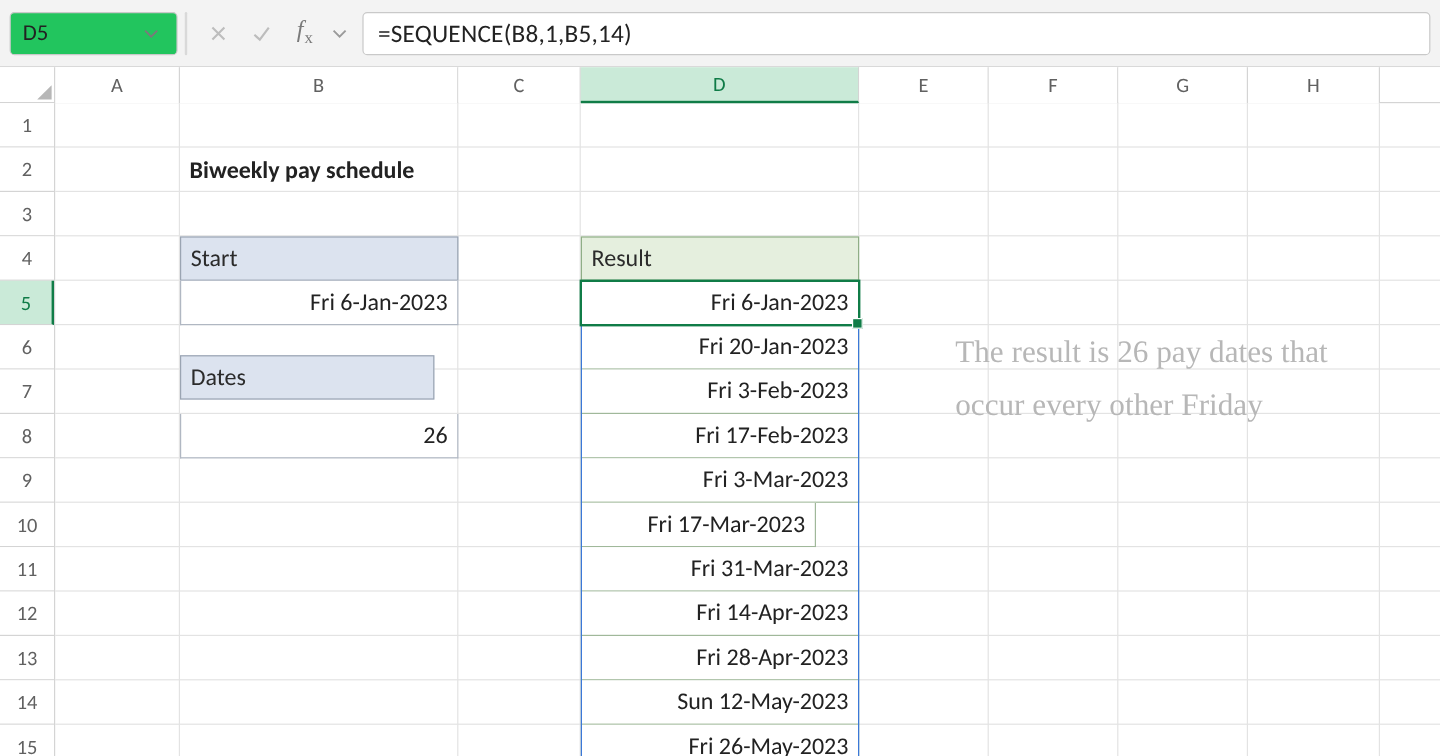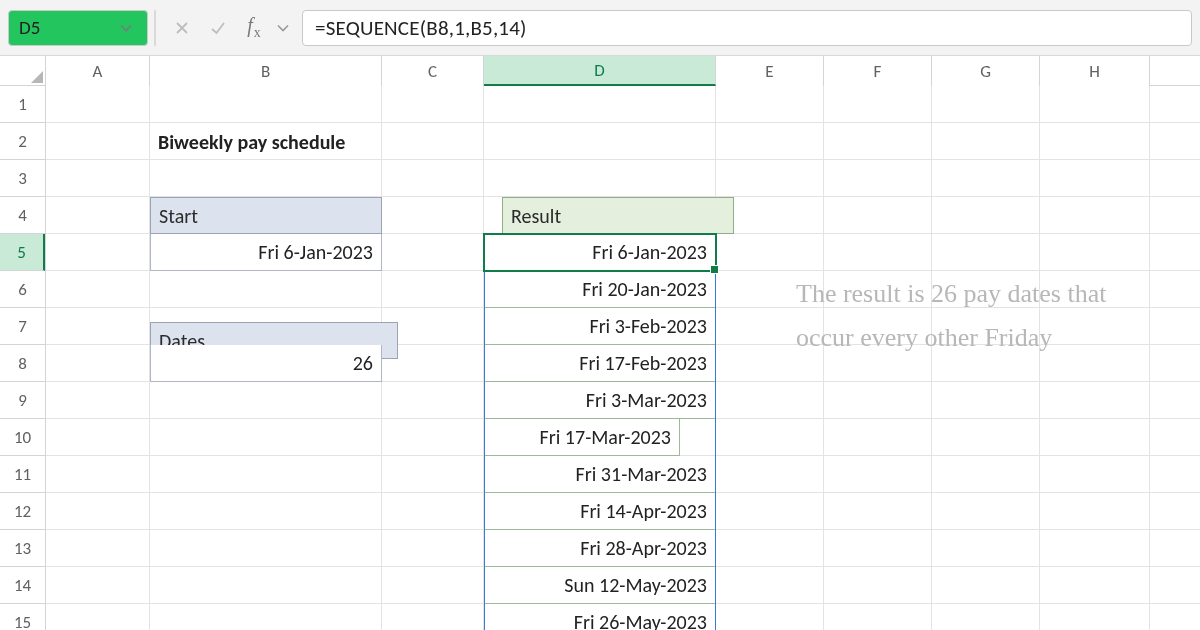--- a/index.html
+++ b/index.html
@@ -325,25 +325,25 @@
           <div class="gl-h" style="top: 480px;"></div>
           <div class="gl-h" style="top: 517px;"></div>
         </div>
 
       <div class="cell bold" style="left:104px; top:37px; width:350px;">Biweekly pay schedule</div>
 
       <div class="cell box-header" style="left:104px; top:111px; width:232px;">Start</div>
 
       <div class="cell box-input right" style="left:104px; top:148px; width:232px;">Fri 6-Jan-2023</div>
 
-      <div class="cell box-header" style="left:104px; top:236px; width:248px;">Dates</div>
+      <div class="cell box-header" style="left:104px; top:210px; width:212px;">Dates</div>
 
       <div class="cell box-input right" style="left:104px; top:259px; width:232px;">26</div>
 
-      <div class="cell result-header" style="left:456px; top:111px; width:232px;">Result</div>
+      <div class="cell result-header" style="left:438px; top:111px; width:232px;">Result</div>
 
       <div class="cell result-cell right" style="left:438px; top:148px; width:232px;">Fri 6-Jan-2023</div>
       <div class="cell result-cell right" style="left:438px; top:185px; width:232px;">Fri 20-Jan-2023</div>
       <div class="cell result-cell right" style="left:438px; top:222px; width:232px;">Fri 3-Feb-2023</div>
       <div class="cell result-cell right" style="left:438px; top:259px; width:232px;">Fri 17-Feb-2023</div>
       <div class="cell result-cell right" style="left:438px; top:296px; width:232px;">Fri 3-Mar-2023</div>
       <div class="cell result-cell right" style="left:438px; top:333px; width:196px;">Fri 17-Mar-2023</div>
       <div class="cell result-cell right" style="left:438px; top:370px; width:232px;">Fri 31-Mar-2023</div>
       <div class="cell result-cell right" style="left:438px; top:407px; width:232px;">Fri 14-Apr-2023</div>
       <div class="cell result-cell right" style="left:438px; top:444px; width:232px;">Fri 28-Apr-2023</div>

